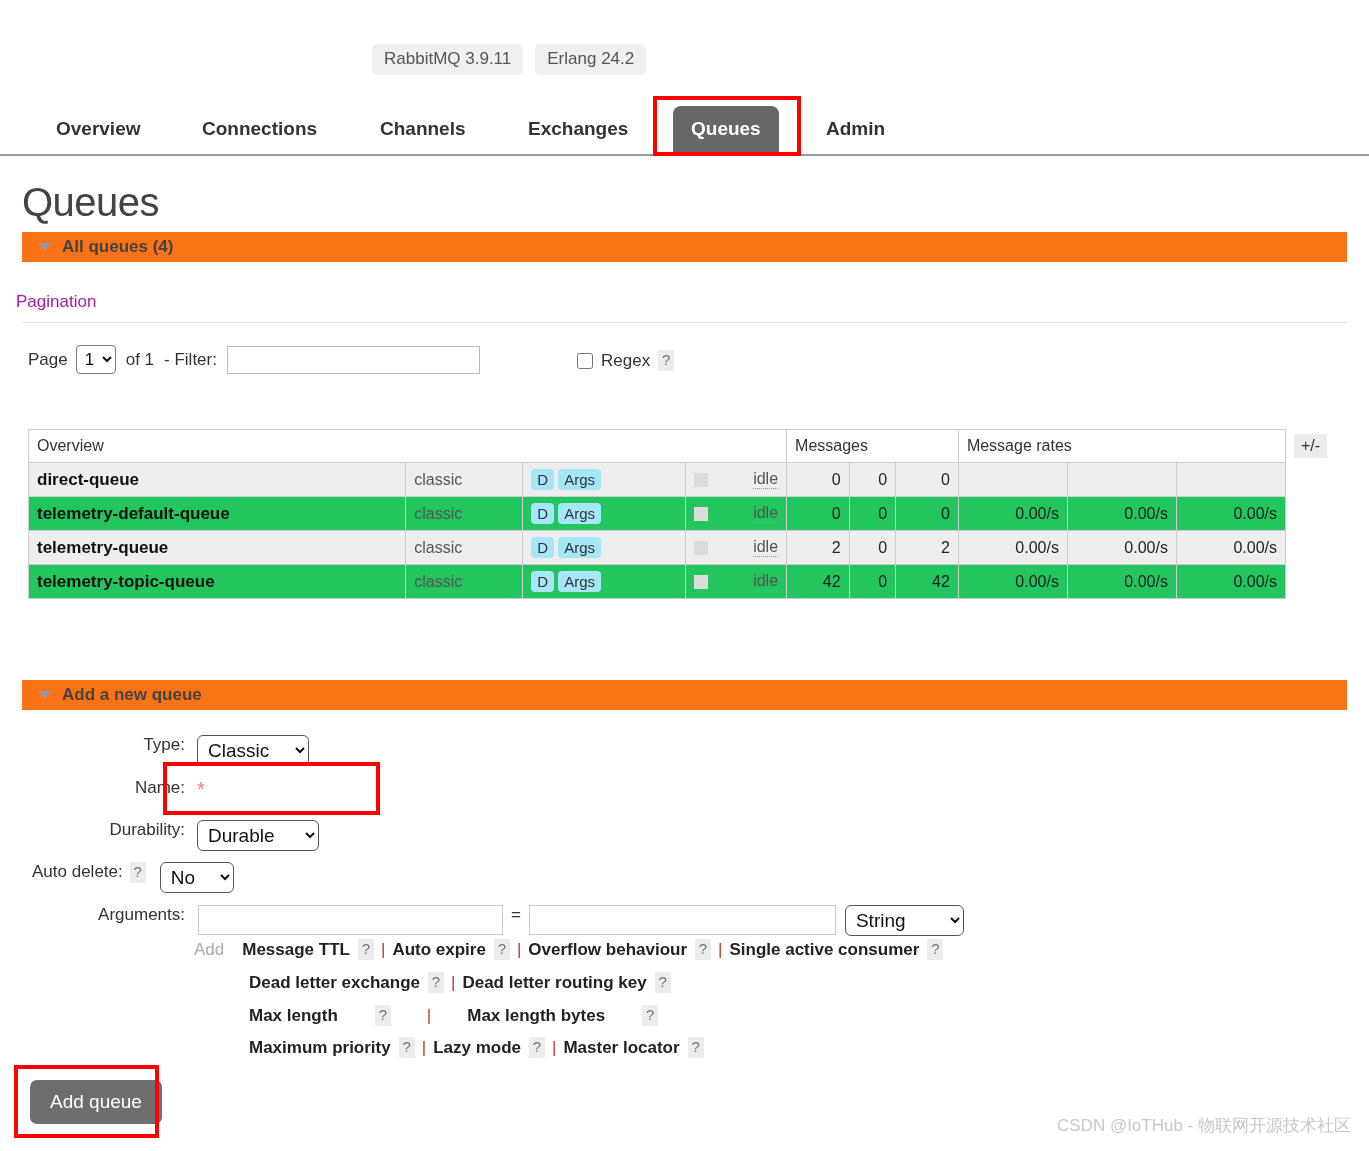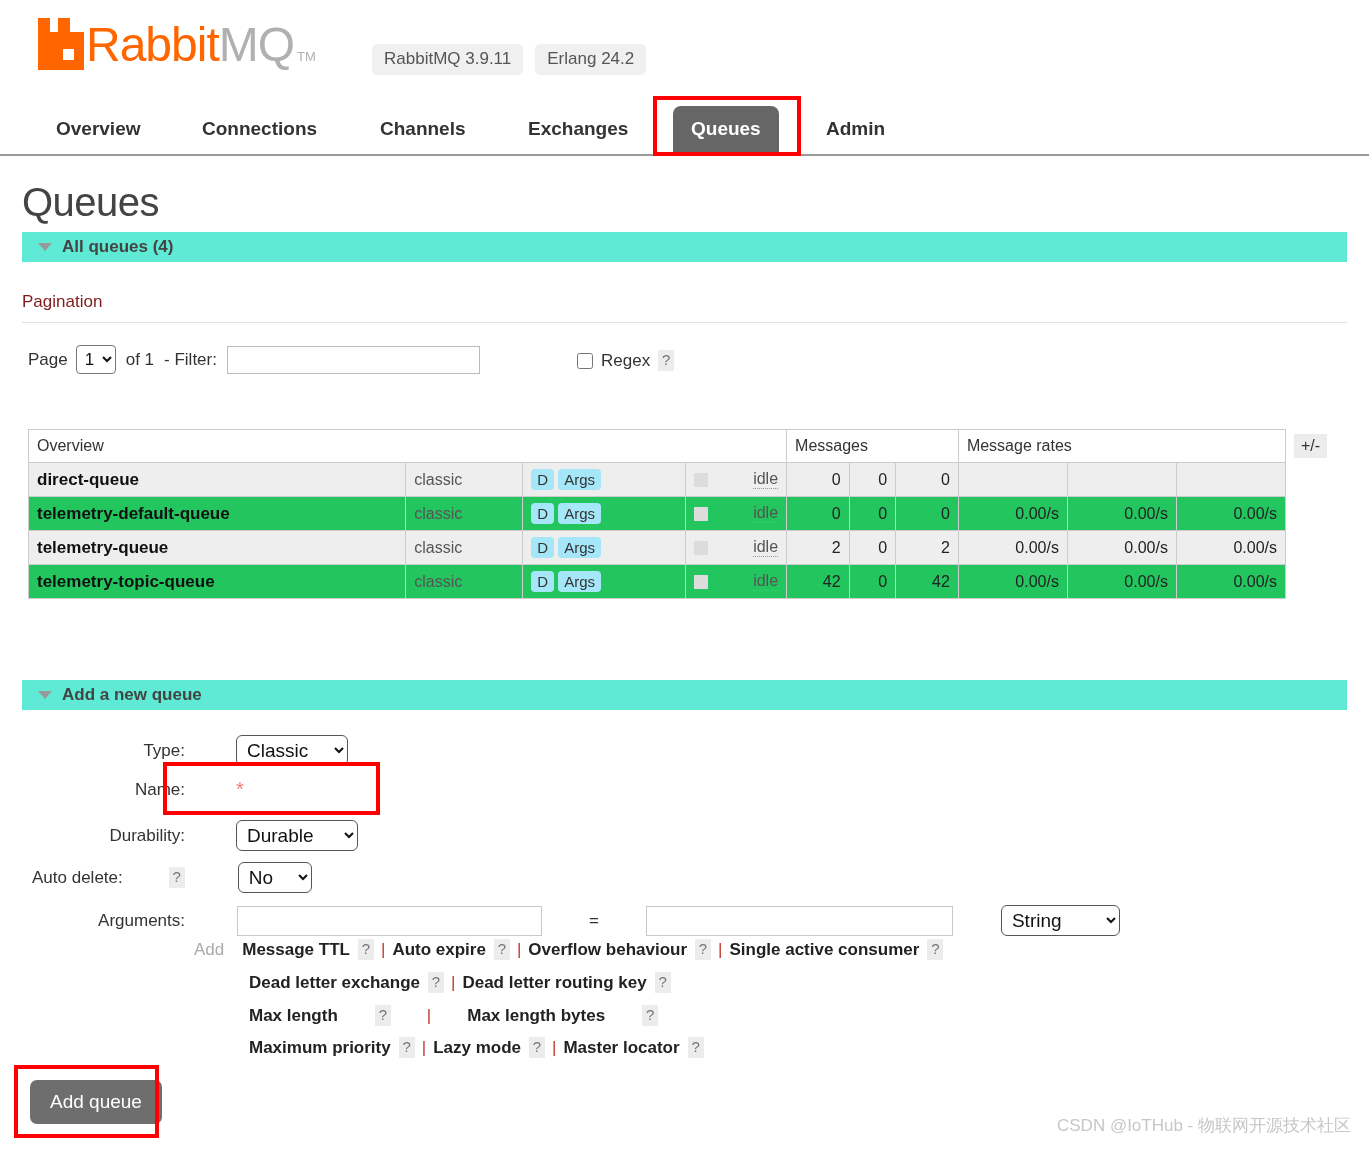--- a/index.html
+++ b/index.html
@@ -91,38 +91,38 @@
   #page-title {
     position: absolute; left: 22px; top: 180px;
     font-size: 40px; font-weight: 400; color: #444;
     letter-spacing: -0.5px;
   }
 
   
   .section-bar {
     position: absolute; left: 22px;
     width: 1325px; height: 30px;
-    background: #5eead4;
+    background: #f97316;
     display: flex; align-items: center;
     padding-left: 16px;
     font-size: 17px; font-weight: bold; color: #444;
   }
   .caret {
     display: inline-block;
     width: 0; height: 0;
     border-left: 7px solid transparent;
     border-right: 7px solid transparent;
     border-top: 8px solid #999;
     margin-right: 10px;
   }
 
   
   #pagination-label {
-    position: absolute; left: 22px; top: 292px;
-    font-size: 17px; color: #7f1d1d;
+    position: absolute; left: 16px; top: 292px;
+    font-size: 17px; color: #a21caf;
   }
   #pagination-rule {
     position: absolute; left: 22px; top: 322px; width: 1325px;
     border-top: 1px solid #e2e2e2;
   }
   #pagination-row {
     position: absolute; left: 28px; top: 345px;
     display: flex; align-items: center;
     font-size: 17px;
   }
@@ -229,21 +229,21 @@
     padding: 3px 7px;
     cursor: pointer;
   }
 
   
   #form-area {
     position: absolute; left: 0; top: 715px; width: 1369px;
   }
   .frow {
     position: absolute;
-    display: flex; align-items: center; gap: 39px;
+    display: flex; align-items: flex-start;
   }
   .flabel {
     font-size: 17px; color: #333;
     text-align: right;
     white-space: nowrap;
   }
   select.fsel {
     font-family: "Liberation Sans", sans-serif;
     font-size: 19px;
     border: 1px solid #555;
@@ -300,30 +300,20 @@
     position: absolute; right: 18px; bottom: 14px;
     color: #c7c7c7;
     font-size: 17px;
     white-space: nowrap;
   }
 </style>
 </head>
 <body>
 
 <div id="header">
-  <div id="logo-block">
-    <span class="logo-mark">
-      <span class="lm-ear1"></span>
-      <span class="lm-ear2"></span>
-      <span class="lm-body"></span>
-      <span class="lm-eye"></span>
-    </span>
-    <span class="logo-text"><span class="rabbit">Rabbit</span><span class="mq">MQ</span></span>
-    <span class="logo-tm">TM</span>
-  </div>
   <div class="version-badges">
     <span class="vbadge">RabbitMQ 3.9.11</span>
     <span class="vbadge">Erlang 24.2</span>
   </div>
 </div>
 
 <div id="nav">
   <div class="nav-item" style="left:38px;">Overview</div>
   <div class="nav-item" style="left:184px;">Connections</div>
   <div class="nav-item" style="left:362px;">Channels</div>

